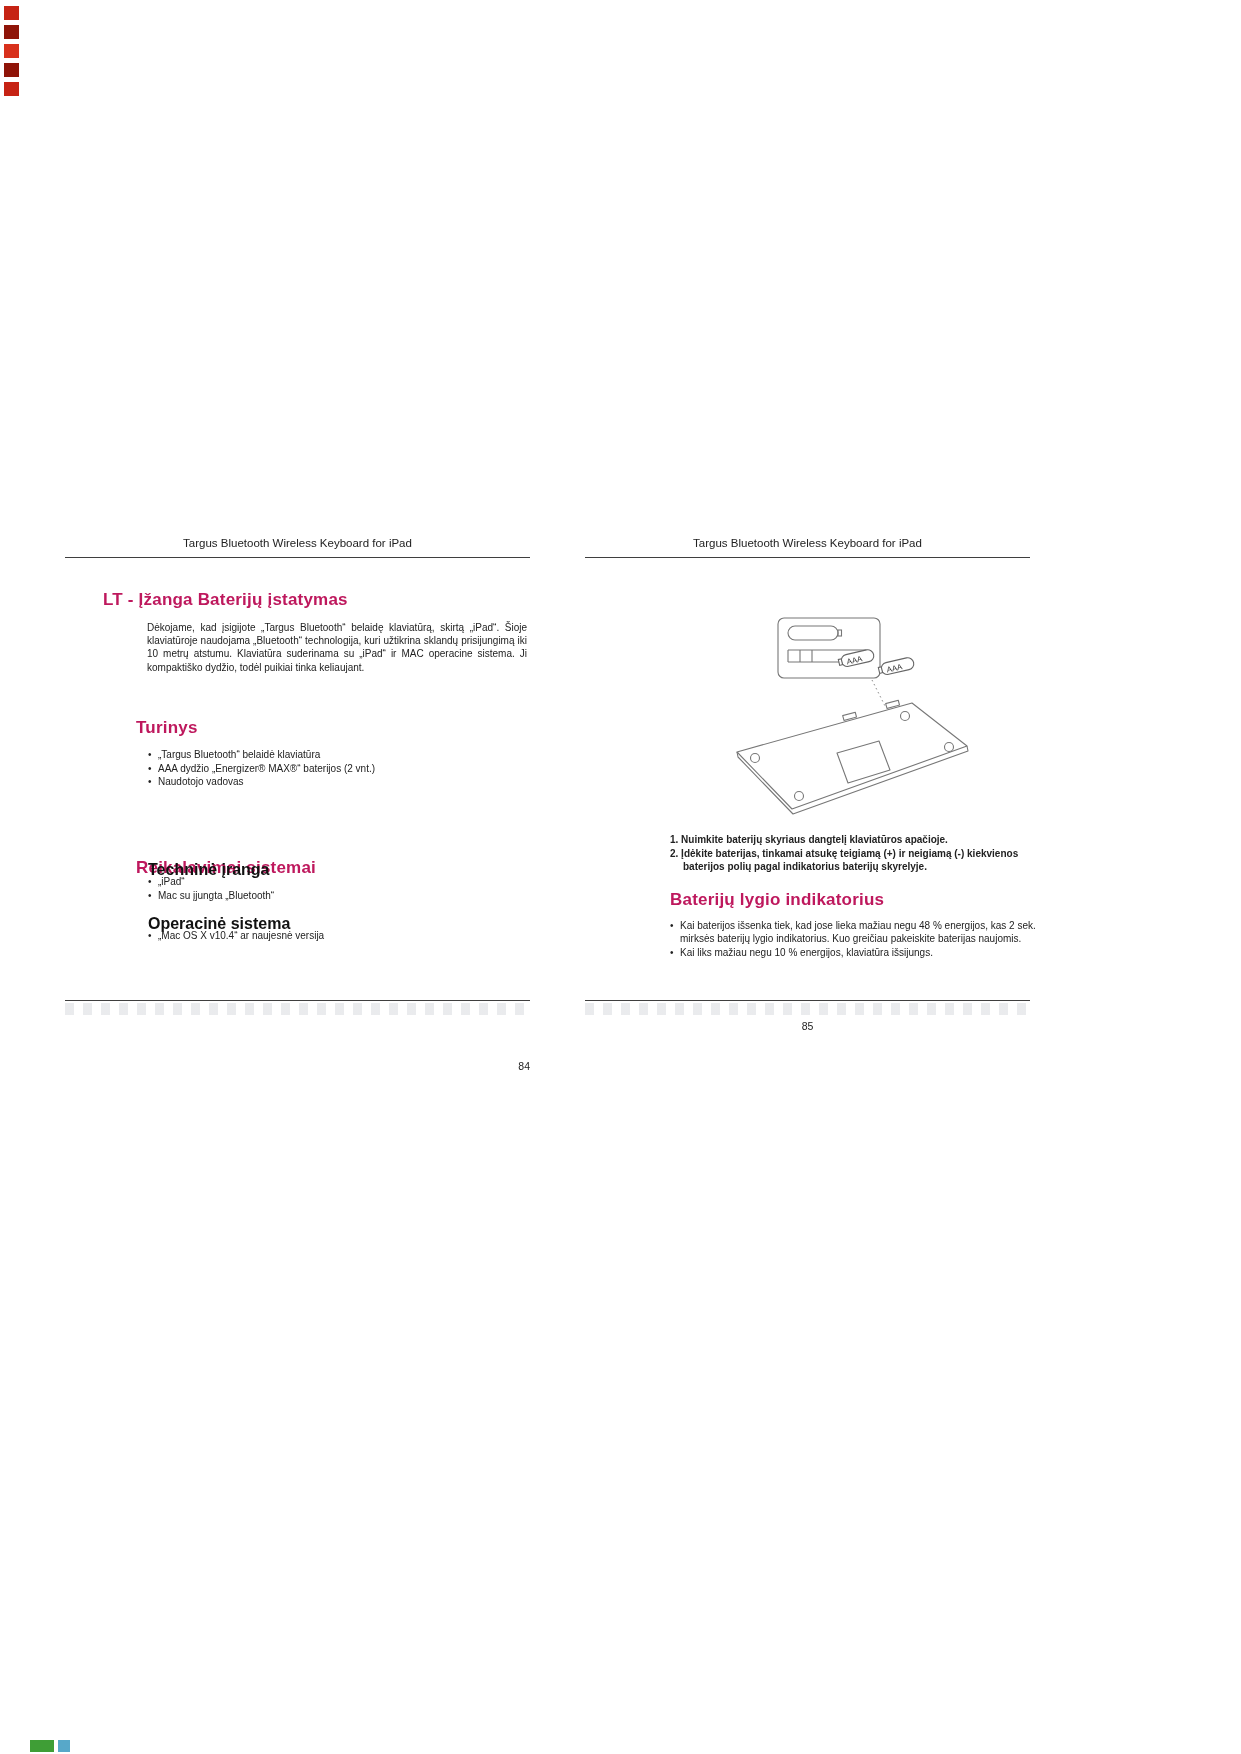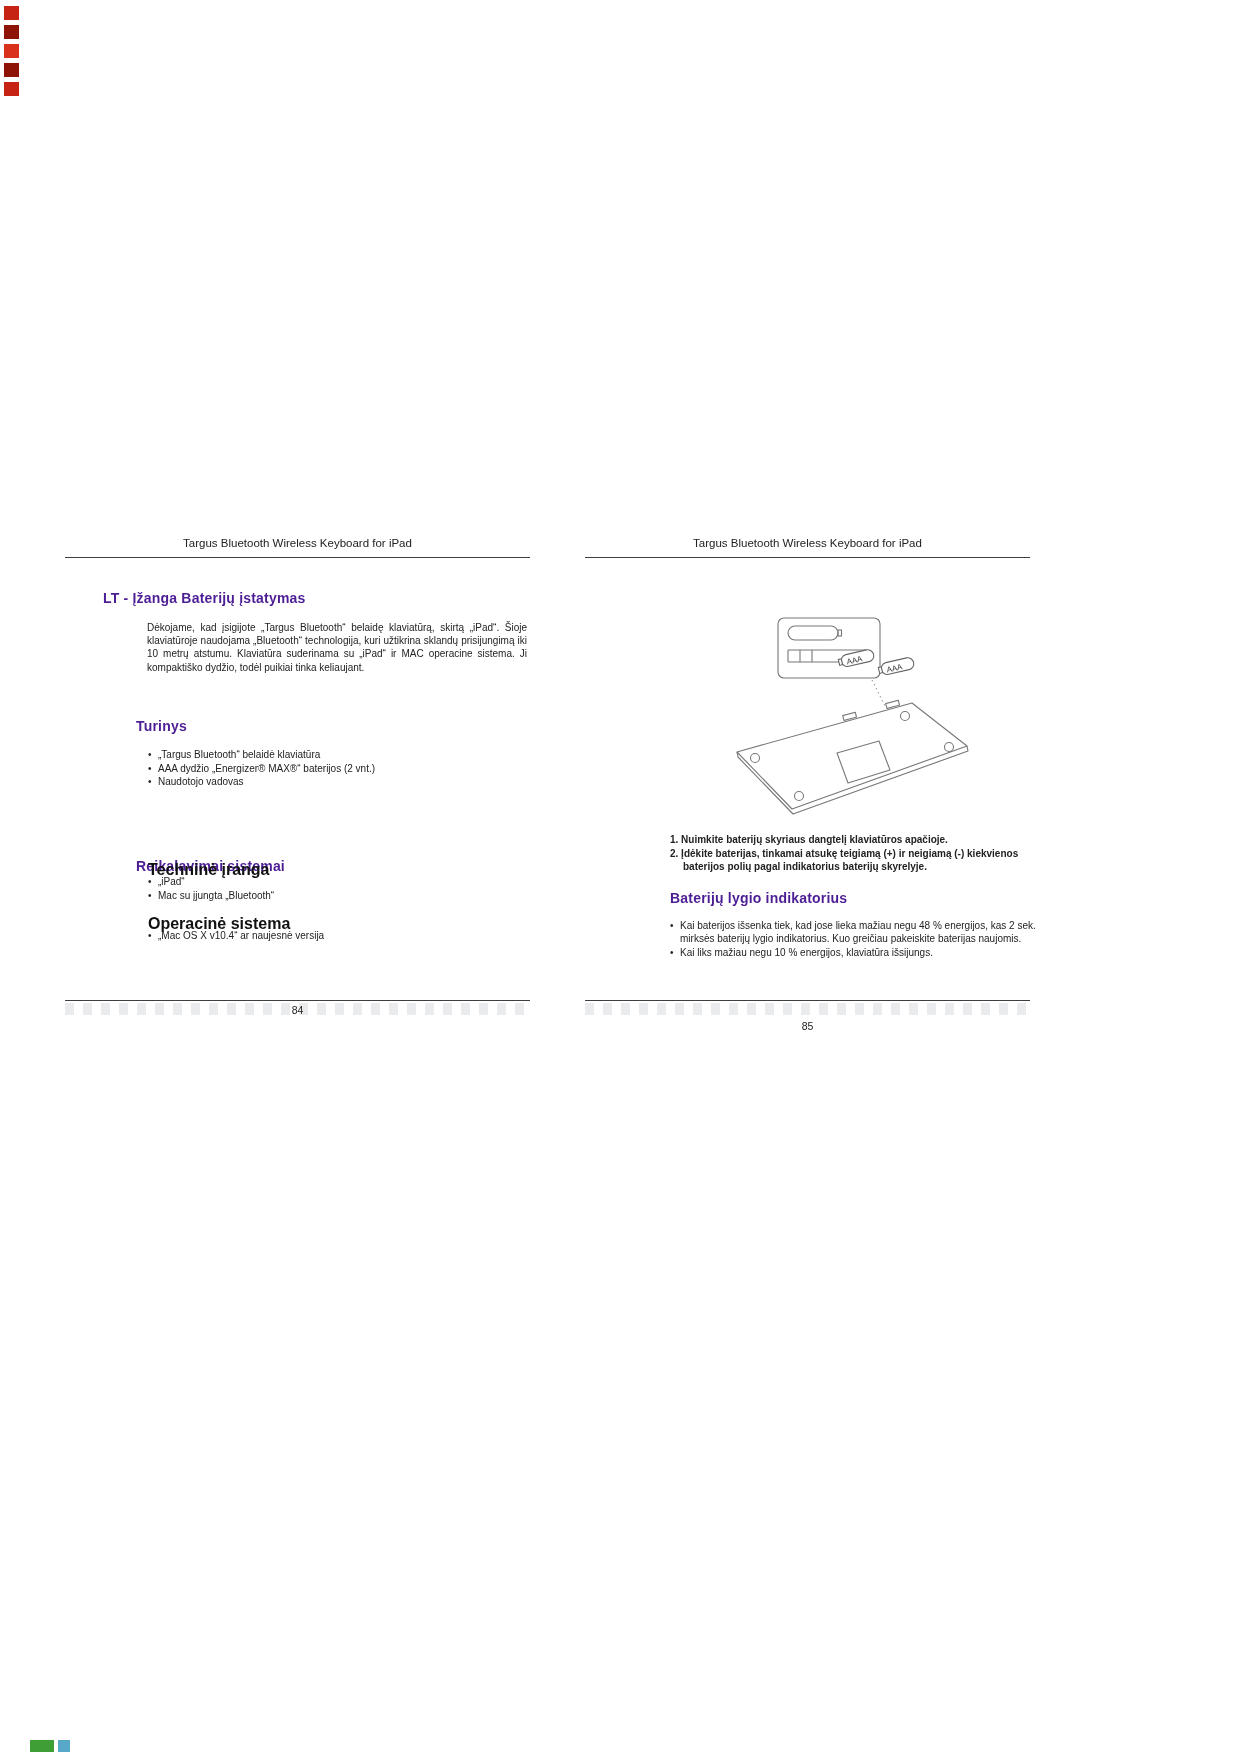--- a/index.html
+++ b/index.html
@@ -23,21 +23,21 @@
   .rm-b { background: #8f1408; }
   .rm-c { background: #d8311c; }
   .regmarks-bottom { left: 30px; top: 1740px; display: flex; gap: 4px; }
   .rm-green { width: 24px; height: 12px; background: #3f9e36; }
   .rm-blue  { width: 12px; height: 12px; background: #57a8c9; }
 
   
   .page-header { font-size: 11.5px; color: #222; text-align: center; }
   .rule { border-top: 1.6px solid #3f3f3f; height: 0; }
 
-  .h1 { font-size: 14px; font-weight: bold; color: #4c1d95; letter-spacing: 0.2px; text-align: center; }
+  .h1 { font-size: 17px; font-weight: bold; color: #be185d; letter-spacing: 0.2px; text-align: center; }
   .h3 { font-size: 16px; font-weight: bold; color: #111; text-align: center; }
 
   .body-text { font-size: 10px; line-height: 13.2px; color: #222; }
   .justify { text-align: justify; }
 
   .bullet-list .item { position: relative; padding-left: 10px; margin-bottom: 0.5px; }
   .bullet-list .item::before { content: "•"; position: absolute; left: 0; top: 0; }
 
   .steps .step { padding-left: 13px; text-indent: -13px; margin-bottom: 1px; font-weight: bold; }
 
@@ -91,21 +91,21 @@
   </div>
 
   <div class="abs h3" style="left:148px; top:915px;">Operacinė sistema</div>
 
   <div class="abs body-text bullet-list" style="left:148px; top:929px; width:378px;">
     <div class="item">„Mac OS X v10.4“ ar naujesnė versija</div>
   </div>
 
   <div class="abs rule" style="left:65px; top:1000px; width:465px;"></div>
   <div class="abs scan-band" style="left:65px; top:1003px; width:465px;"></div>
-  <div class="abs pgnum" style="left:65px; top:1004px; width:465px;">84</div>
+  <div class="abs pgnum" style="left:65px; top:1060px; width:465px;text-align:right;">84</div>
 
   <div class="abs page-header" style="left:585px; top:537px; width:445px;">Targus Bluetooth Wireless Keyboard for iPad</div>
   <div class="abs rule" style="left:585px; top:557px; width:445px;"></div>
 
   <div class="abs" style="left:700px; top:606px; width:310px; height:212px;">
     <svg viewBox="0 0 310 212" width="310" height="212">
 
       <g stroke="#777" fill="none" stroke-width="1.1">
         <rect x="78" y="12" width="102" height="60" rx="6"></rect>
         <rect x="88" y="20" width="50" height="14" rx="7"></rect>

